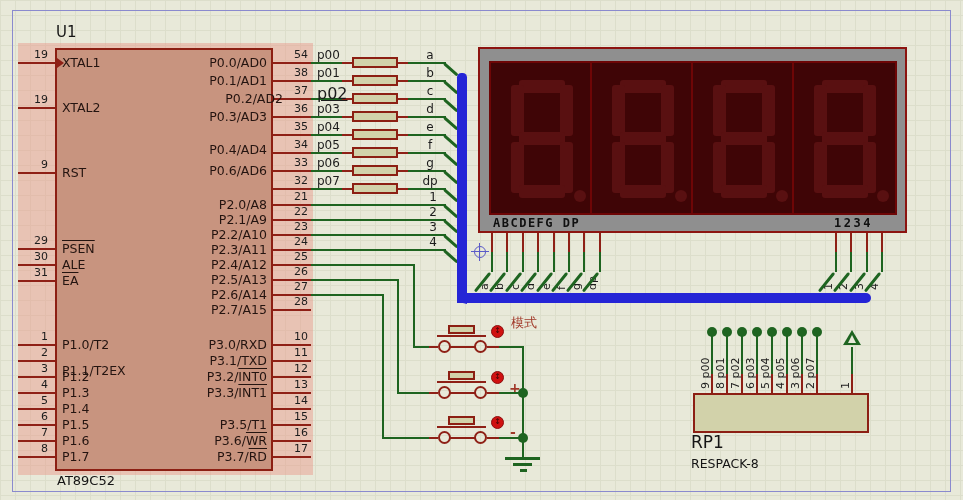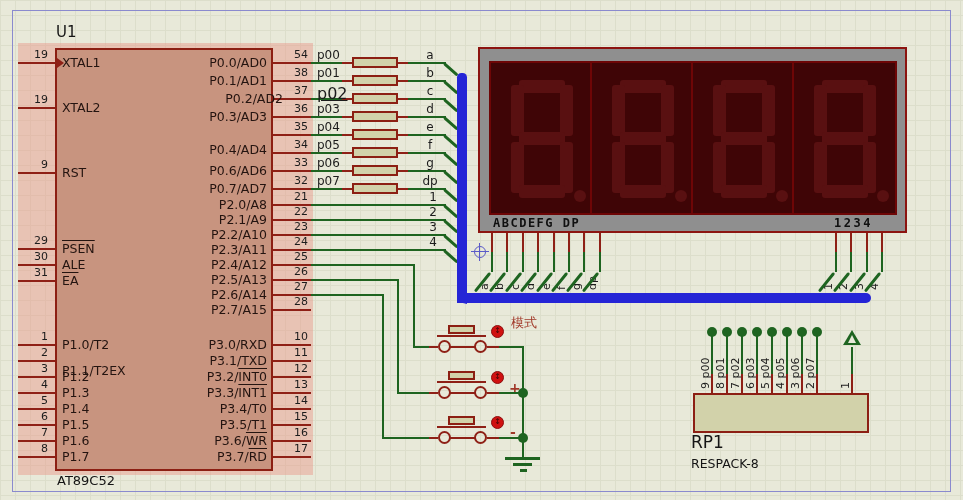--- a/index.html
+++ b/index.html
@@ -112,21 +112,20 @@
     <div class="abs" style="left: 273px; top: 134px; width: 38px; height: 2px; background: rgb(142, 32, 22);"></div>
     <div class="abs" style="left: 276px; top: 120px; width: 32px; text-align: right; font-size: 11px;">35</div>
     <div class="abs" style="left: 128px; top: 127px; width: 139px; text-align: right; font-size: 12.5px; color: rgb(36, 20, 16); margin-top: 15px;">P0.4/AD4</div>
     <div class="abs" style="left: 273px; top: 152px; width: 38px; height: 2px; background: rgb(142, 32, 22);"></div>
     <div class="abs" style="left: 276px; top: 138px; width: 32px; text-align: right; font-size: 11px;">34</div>
     <div class="abs" style="left: 273px; top: 170px; width: 38px; height: 2px; background: rgb(142, 32, 22);"></div>
     <div class="abs" style="left: 276px; top: 156px; width: 32px; text-align: right; font-size: 11px;">33</div>
     <div class="abs" style="left: 128px; top: 163px; width: 139px; text-align: right; font-size: 12.5px; color: rgb(36, 20, 16);">P0.6/AD6</div>
     <div class="abs" style="left: 273px; top: 188px; width: 38px; height: 2px; background: rgb(142, 32, 22);"></div>
     <div class="abs" style="left: 276px; top: 174px; width: 32px; text-align: right; font-size: 11px;">32</div>
-    <div class="abs" style="left: 128px; top: 181px; width: 139px; text-align: right; font-size: 12.5px; color: rgb(36, 20, 16);">P0.7/AD7</div>
     <div class="abs" style="left: 273px; top: 204px; width: 38px; height: 2px; background: rgb(142, 32, 22);"></div>
     <div class="abs" style="left: 276px; top: 190px; width: 32px; text-align: right; font-size: 11px;">21</div>
     <div class="abs" style="left: 128px; top: 197px; width: 139px; text-align: right; font-size: 12.5px; color: rgb(36, 20, 16);">P2.0/A8</div>
     <div class="abs" style="left: 273px; top: 219px; width: 38px; height: 2px; background: rgb(142, 32, 22);"></div>
     <div class="abs" style="left: 276px; top: 205px; width: 32px; text-align: right; font-size: 11px;">22</div>
     <div class="abs" style="left: 128px; top: 212px; width: 139px; text-align: right; font-size: 12.5px; color: rgb(36, 20, 16);">P2.1/A9</div>
     <div class="abs" style="left: 273px; top: 234px; width: 38px; height: 2px; background: rgb(142, 32, 22);"></div>
     <div class="abs" style="left: 276px; top: 220px; width: 32px; text-align: right; font-size: 11px;">23</div>
     <div class="abs" style="left: 128px; top: 227px; width: 139px; text-align: right; font-size: 12.5px; color: rgb(36, 20, 16);">P2.2/A10</div>
     <div class="abs" style="left: 273px; top: 249px; width: 38px; height: 2px; background: rgb(142, 32, 22);"></div>
@@ -151,21 +150,20 @@
     <div class="abs" style="left: 276px; top: 346px; width: 32px; text-align: right; font-size: 11px;">11</div>
     <div class="abs" style="left: 128px; top: 353px; width: 139px; text-align: right; font-size: 12.5px; color: rgb(36, 20, 16);">P3.1/TXD</div>
     <div class="abs" style="left: 273px; top: 376px; width: 38px; height: 2px; background: rgb(142, 32, 22);"></div>
     <div class="abs" style="left: 276px; top: 362px; width: 32px; text-align: right; font-size: 11px;">12</div>
     <div class="abs" style="left: 128px; top: 369px; width: 139px; text-align: right; font-size: 12.5px; color: rgb(36, 20, 16);">P3.2/<span class="ov">INT0</span></div>
     <div class="abs" style="left: 273px; top: 392px; width: 38px; height: 2px; background: rgb(142, 32, 22);"></div>
     <div class="abs" style="left: 276px; top: 378px; width: 32px; text-align: right; font-size: 11px;">13</div>
     <div class="abs" style="left: 128px; top: 385px; width: 139px; text-align: right; font-size: 12.5px; color: rgb(36, 20, 16);">P3.3/<span class="ov">INT1</span></div>
     <div class="abs" style="left: 273px; top: 408px; width: 38px; height: 2px; background: rgb(142, 32, 22);"></div>
     <div class="abs" style="left: 276px; top: 394px; width: 32px; text-align: right; font-size: 11px;">14</div>
-    <div class="abs" style="left: 128px; top: 401px; width: 139px; text-align: right; font-size: 12.5px; color: rgb(36, 20, 16);">P3.4/T0</div>
     <div class="abs" style="left: 273px; top: 424px; width: 38px; height: 2px; background: rgb(142, 32, 22);"></div>
     <div class="abs" style="left: 276px; top: 410px; width: 32px; text-align: right; font-size: 11px;">15</div>
     <div class="abs" style="left: 128px; top: 417px; width: 139px; text-align: right; font-size: 12.5px; color: rgb(36, 20, 16);">P3.5/T1</div>
     <div class="abs" style="left: 273px; top: 440px; width: 38px; height: 2px; background: rgb(142, 32, 22);"></div>
     <div class="abs" style="left: 276px; top: 426px; width: 32px; text-align: right; font-size: 11px;">16</div>
     <div class="abs" style="left: 128px; top: 433px; width: 139px; text-align: right; font-size: 12.5px; color: rgb(36, 20, 16);">P3.6/<span class="ov">WR</span></div>
     <div class="abs" style="left: 273px; top: 456px; width: 38px; height: 2px; background: rgb(142, 32, 22);"></div>
     <div class="abs" style="left: 276px; top: 442px; width: 32px; text-align: right; font-size: 11px;">17</div>
     <div class="abs" style="left: 128px; top: 449px; width: 139px; text-align: right; font-size: 12.5px; color: rgb(36, 20, 16);">P3.7/<span class="ov">RD</span></div>
     <div class="abs" style="left: 311px; top: 62px; width: 31px; height: 2px; background: rgb(30, 100, 32);"></div>

